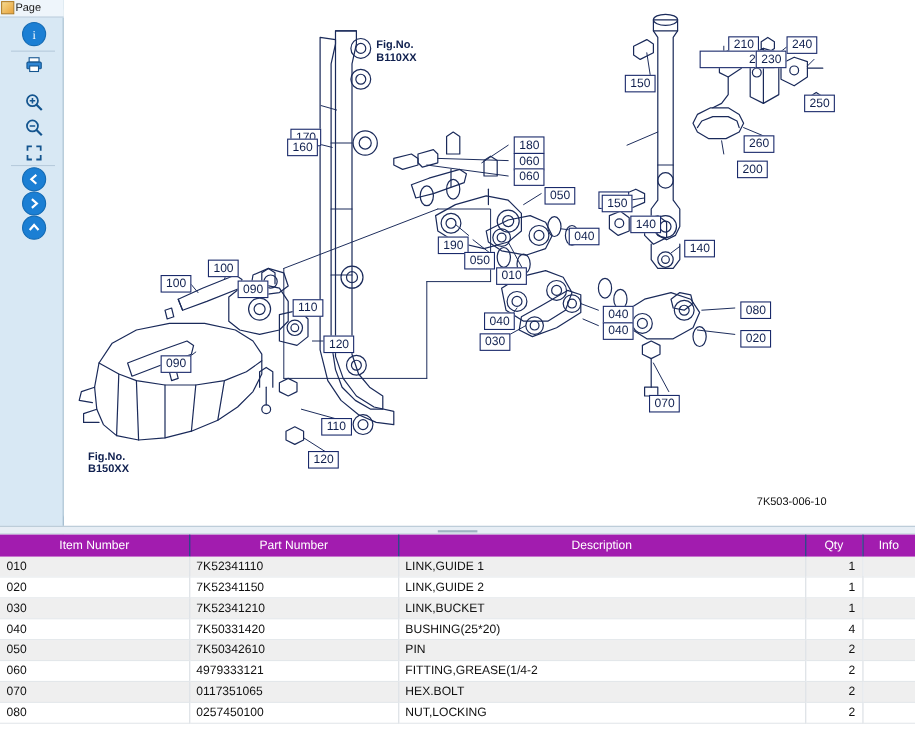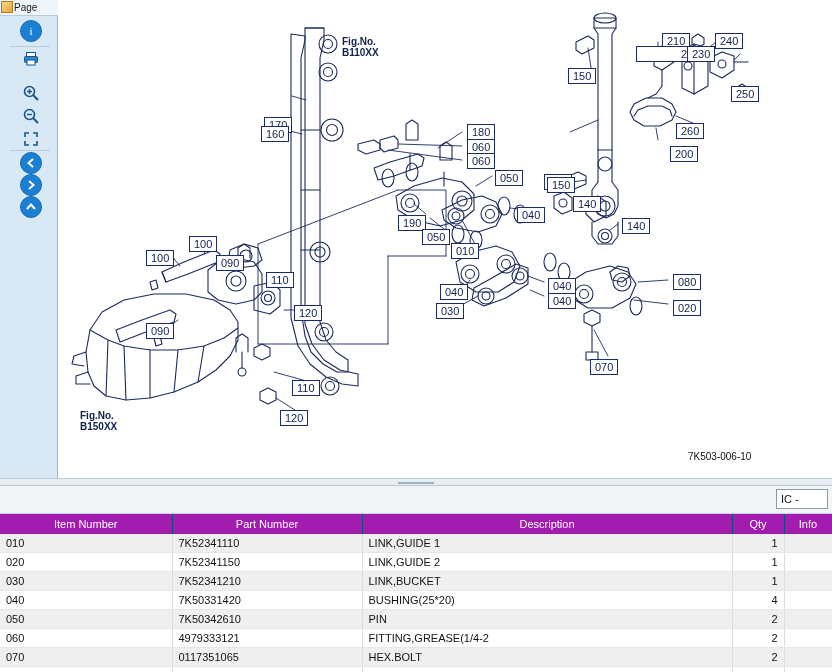--- a/index.html
+++ b/index.html
@@ -528,23 +528,20 @@
         <div class="lbl" style="left: 234px; top: 380px;">110</div>
         <div class="lbl" style="left: 222px; top: 410px;">120</div>
       </div>
   </div>
 
   <div class="pane-divider">
     <div class="pane-divider-grip"></div>
   </div>
 
   <div id="bottom-panel">
-    <div id="bottom-toolbar">
-      <div id="ic-box">IC -</div>
-    </div>
 
     <table id="parts-table">
       <colgroup>
         <col class="col-item">
           <col class="col-part">
           <col class="col-desc">
           <col class="col-qty">
           <col class="col-info">
       </colgroup>
       <thead>

